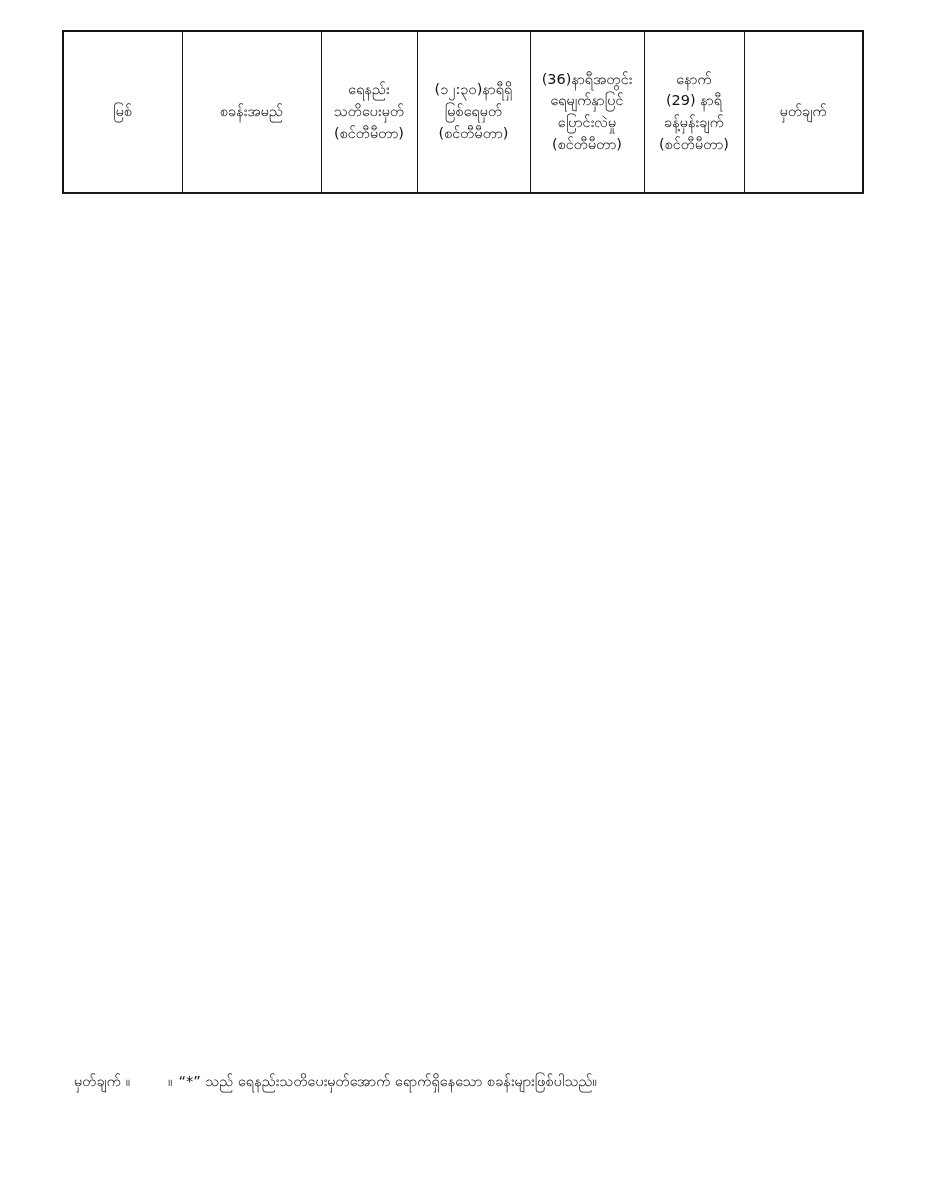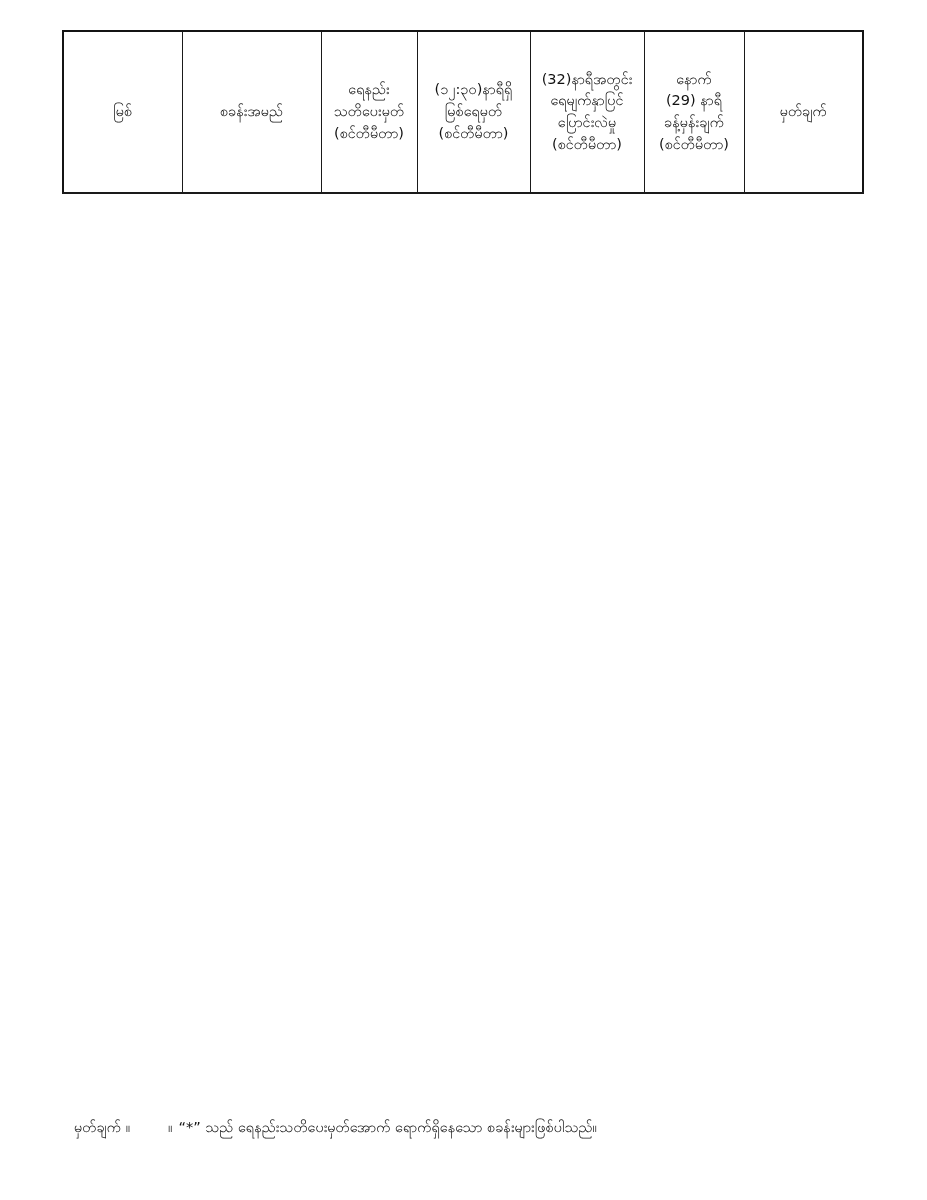--- a/index.html
+++ b/index.html
@@ -25,21 +25,21 @@
 
   th,td{border:1.6px solid #1a1a1a;padding:0;overflow:hidden;}
   thead tr{height:162px;}
   thead th{
     font-weight:normal;font-size:14.5px;line-height:1.5;
     text-align:center;vertical-align:middle;padding:2px 1px;
   }
   thead th{border-bottom-width:2.2px;}
 
   .footnote{
-    position:absolute;left:74px;top:1118px;width:800px;
+    position:absolute;left:74px;top:1072px;width:800px;
     font-size:14.5px;white-space:nowrap;color:#131313;
   }
   .footnote .fn-label{margin-right:38px;}
   .footnote .fn-sep{margin-right:6px;}
 </style>
 </head>
 <body>
 
 <div class="sheet">
 
@@ -65,21 +65,21 @@
             <div>ရေနည်း</div>
             <div>သတိပေးမှတ်</div>
             <div>(စင်တီမီတာ)</div>
           </th>
           <th>
             <div>(၁၂:၃၀)နာရီရှိ</div>
             <div>မြစ်ရေမှတ်</div>
             <div>(စင်တီမီတာ)</div>
           </th>
           <th>
-            <div>(32)နာရီအတွင်း</div>
+            <div>(36)နာရီအတွင်း</div>
             <div>ရေမျက်နှာပြင်</div>
             <div>ပြောင်းလဲမှု</div>
             <div>(စင်တီမီတာ)</div>
           </th>
           <th>
             <div>နောက်</div>
             <div>(29) နာရီ</div>
             <div>ခန့်မှန်းချက်</div>
             <div>(စင်တီမီတာ)</div>
           </th>

